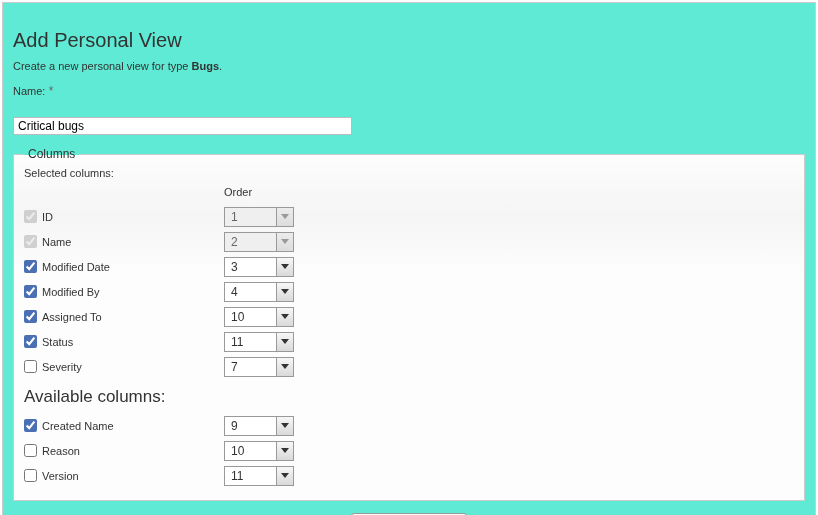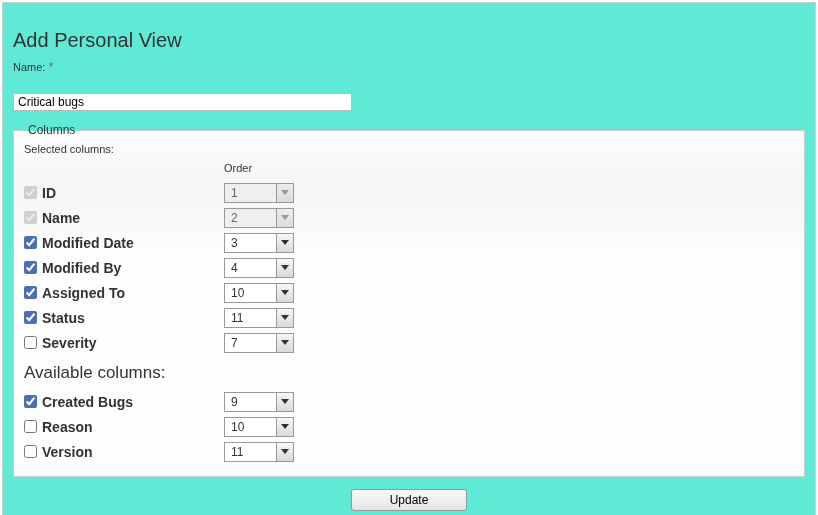--- a/index.html
+++ b/index.html
@@ -68,21 +68,21 @@
     width: 200px;
     display: flex;
     align-items: center;
     gap: 5px;
   }
   .cell-check input[type="checkbox"] {
     width: 13px; height: 13px;
     accent-color: #4a6fb3;
     margin: 0;
   }
-  .cell-check .lbl { font-size: 14px; font-weight: bold; }
+  .cell-check .lbl { font-size: 11px; }
   .order-box {
     position: relative;
     width: 70px;
     height: 20px;
     border: 1px solid #999;
     background: #fff;
     display: flex;
     align-items: center;
   }
   .order-box.disabled { background: #efefef; color: #666; }
@@ -125,20 +125,23 @@
     cursor: pointer;
   }
 </style>
 </head>
 <body>
 
 <div class="panel">
 
   <div class="page-title">Add Personal View</div>
 
+  <div class="intro">
+    <span>Create a new personal view for type </span><span class="type-name">Bugs</span><span>.</span>
+  </div>
 
   <div class="name-row">
     <div>
       <span class="name-label">Name:</span>
       <span class="req">*</span>
     </div>
     <input type="text" class="name-input" value="Critical bugs" style="">
   </div>
 
   <fieldset class="columns">
@@ -235,21 +238,21 @@
           </div>
         </div>
       </div>
 
     <div class="section-label">Available columns:</div>
 
     <div id="available-list">
         <div class="row">
           <div class="cell-check">
             <input type="checkbox" checked="" style="">
-            <span class="lbl">Created Bugs</span>
+            <span class="lbl">Created Name</span>
           </div>
           <div class="order-box">
             <span class="val">9</span>
             <span class="drop-btn">
               <span class="tri"></span>
             </span>
           </div>
         </div>
         <div class="row">
           <div class="cell-check">

